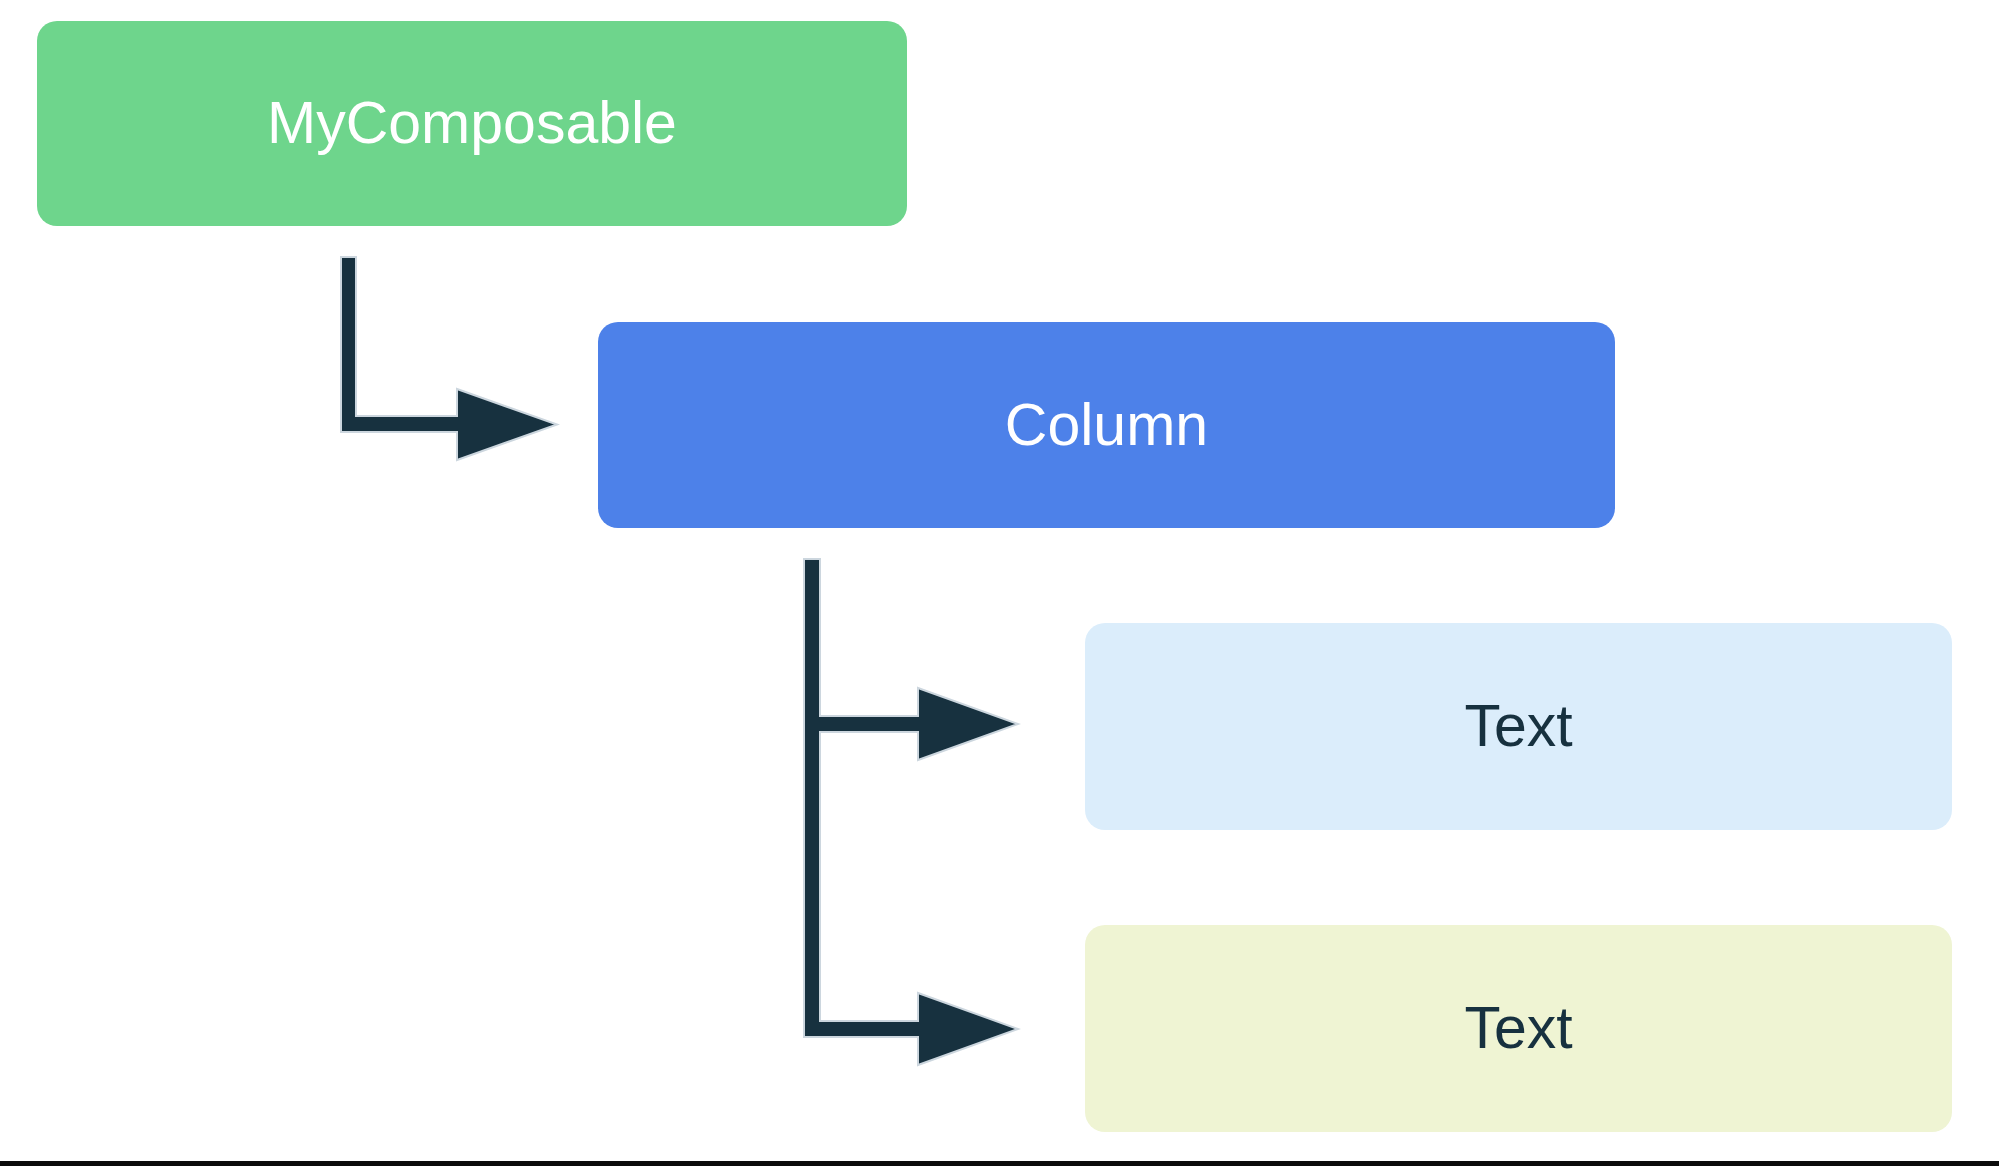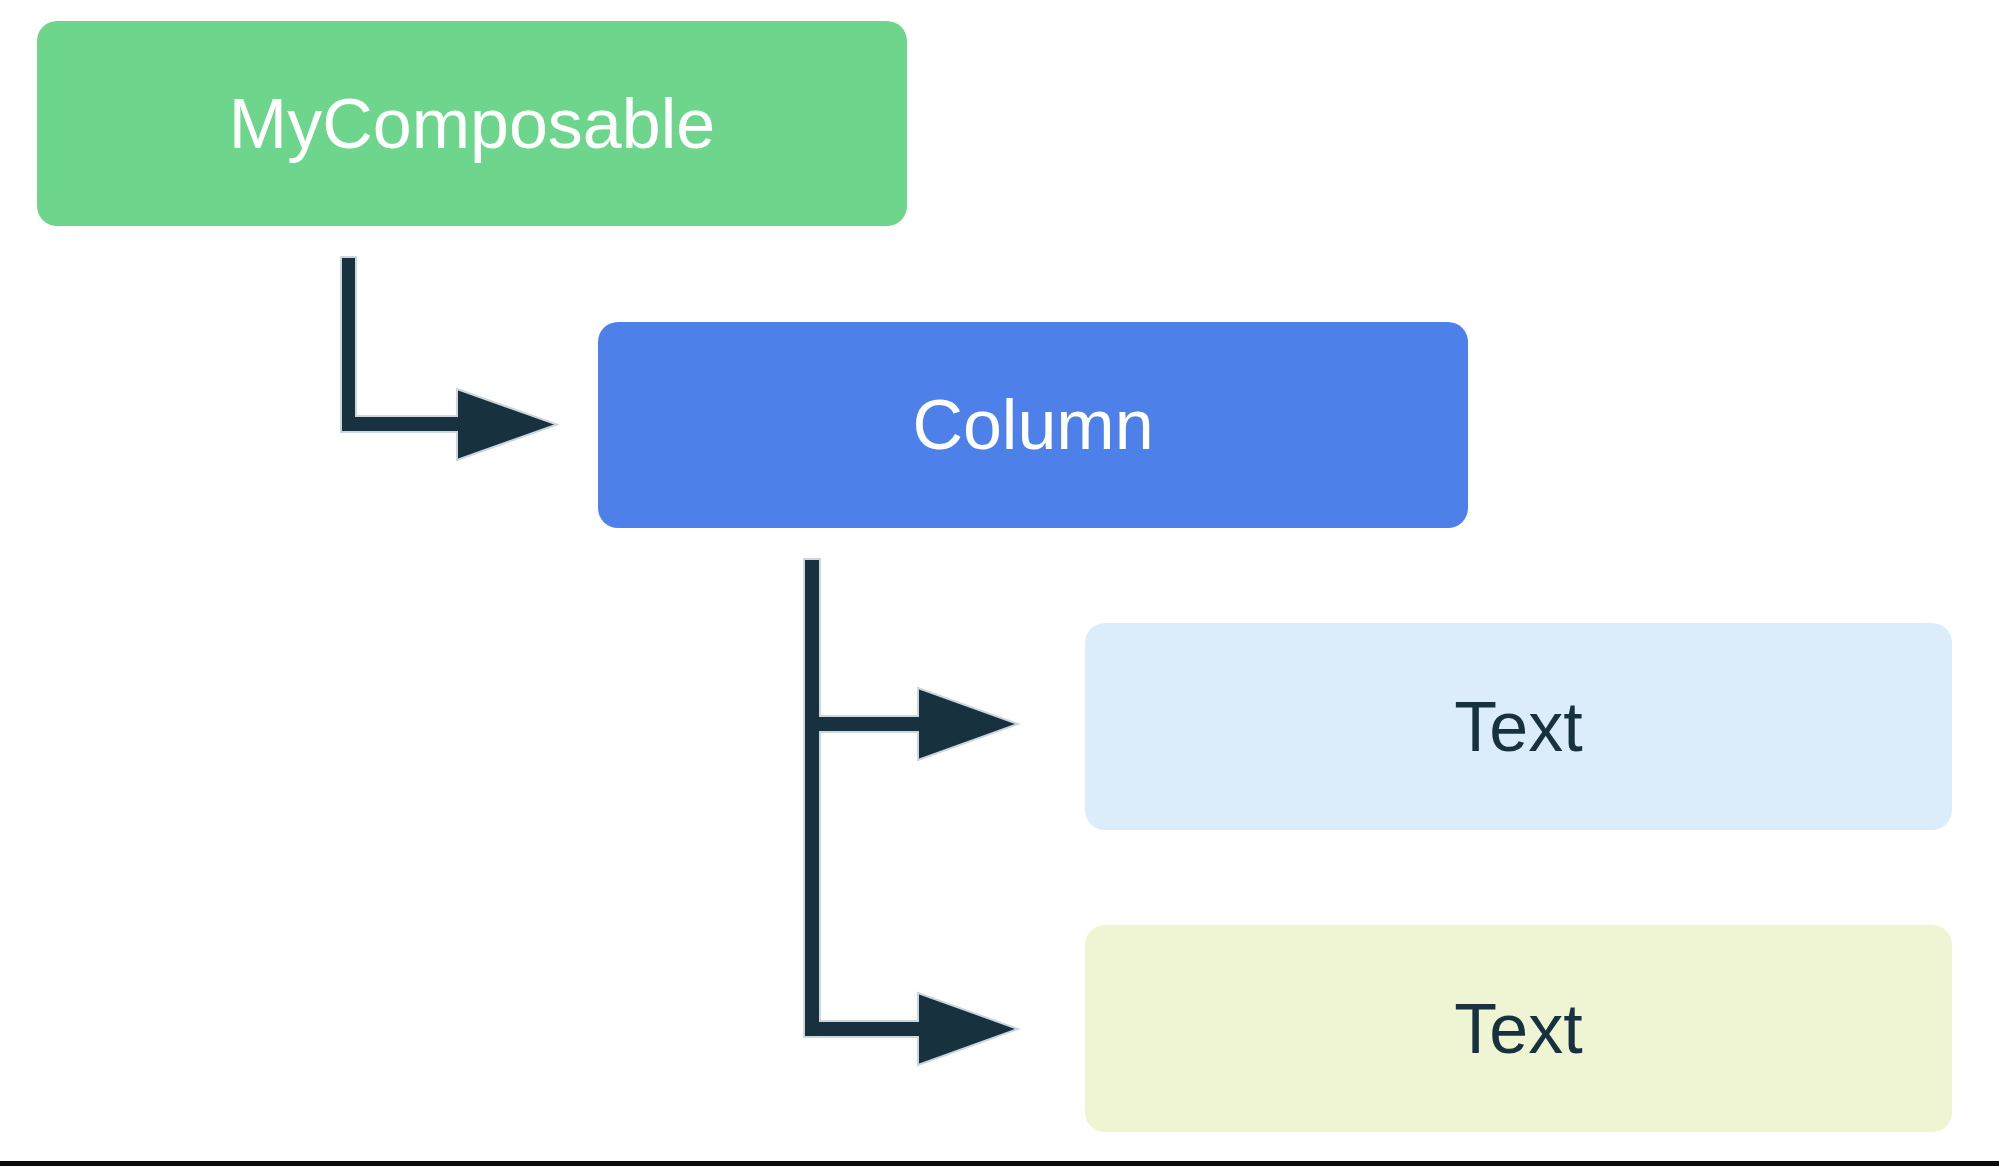--- a/index.html
+++ b/index.html
@@ -16,27 +16,27 @@
     font-family: "Liberation Sans", "DejaVu Sans", sans-serif;
   }
   .node {
     position: absolute;
     border-radius: 20px;
     display: flex;
     align-items: center;
     justify-content: center;
   }
   .node-label {
-    font-size: 70px;
+    font-size: 59px;
     font-weight: 400;
     line-height: 1;
     white-space: nowrap;
   }
   #node-mycomposable { left: 37px;   top: 21px;  width: 870px; height: 205px; }
-  #node-column       { left: 598px;  top: 322px; width: 870px; height: 206px; }
+  #node-column       { left: 598px;  top: 322px; width: 1017px; height: 206px; }
   #node-text1        { left: 1085px; top: 623px; width: 867px; height: 207px; }
   #node-text2        { left: 1085px; top: 925px; width: 867px; height: 207px; }
   .edges {
     position: absolute;
     left: 0;
     top: 0;
     pointer-events: none;
   }
   .edges path {
     stroke: #ccd6de;

